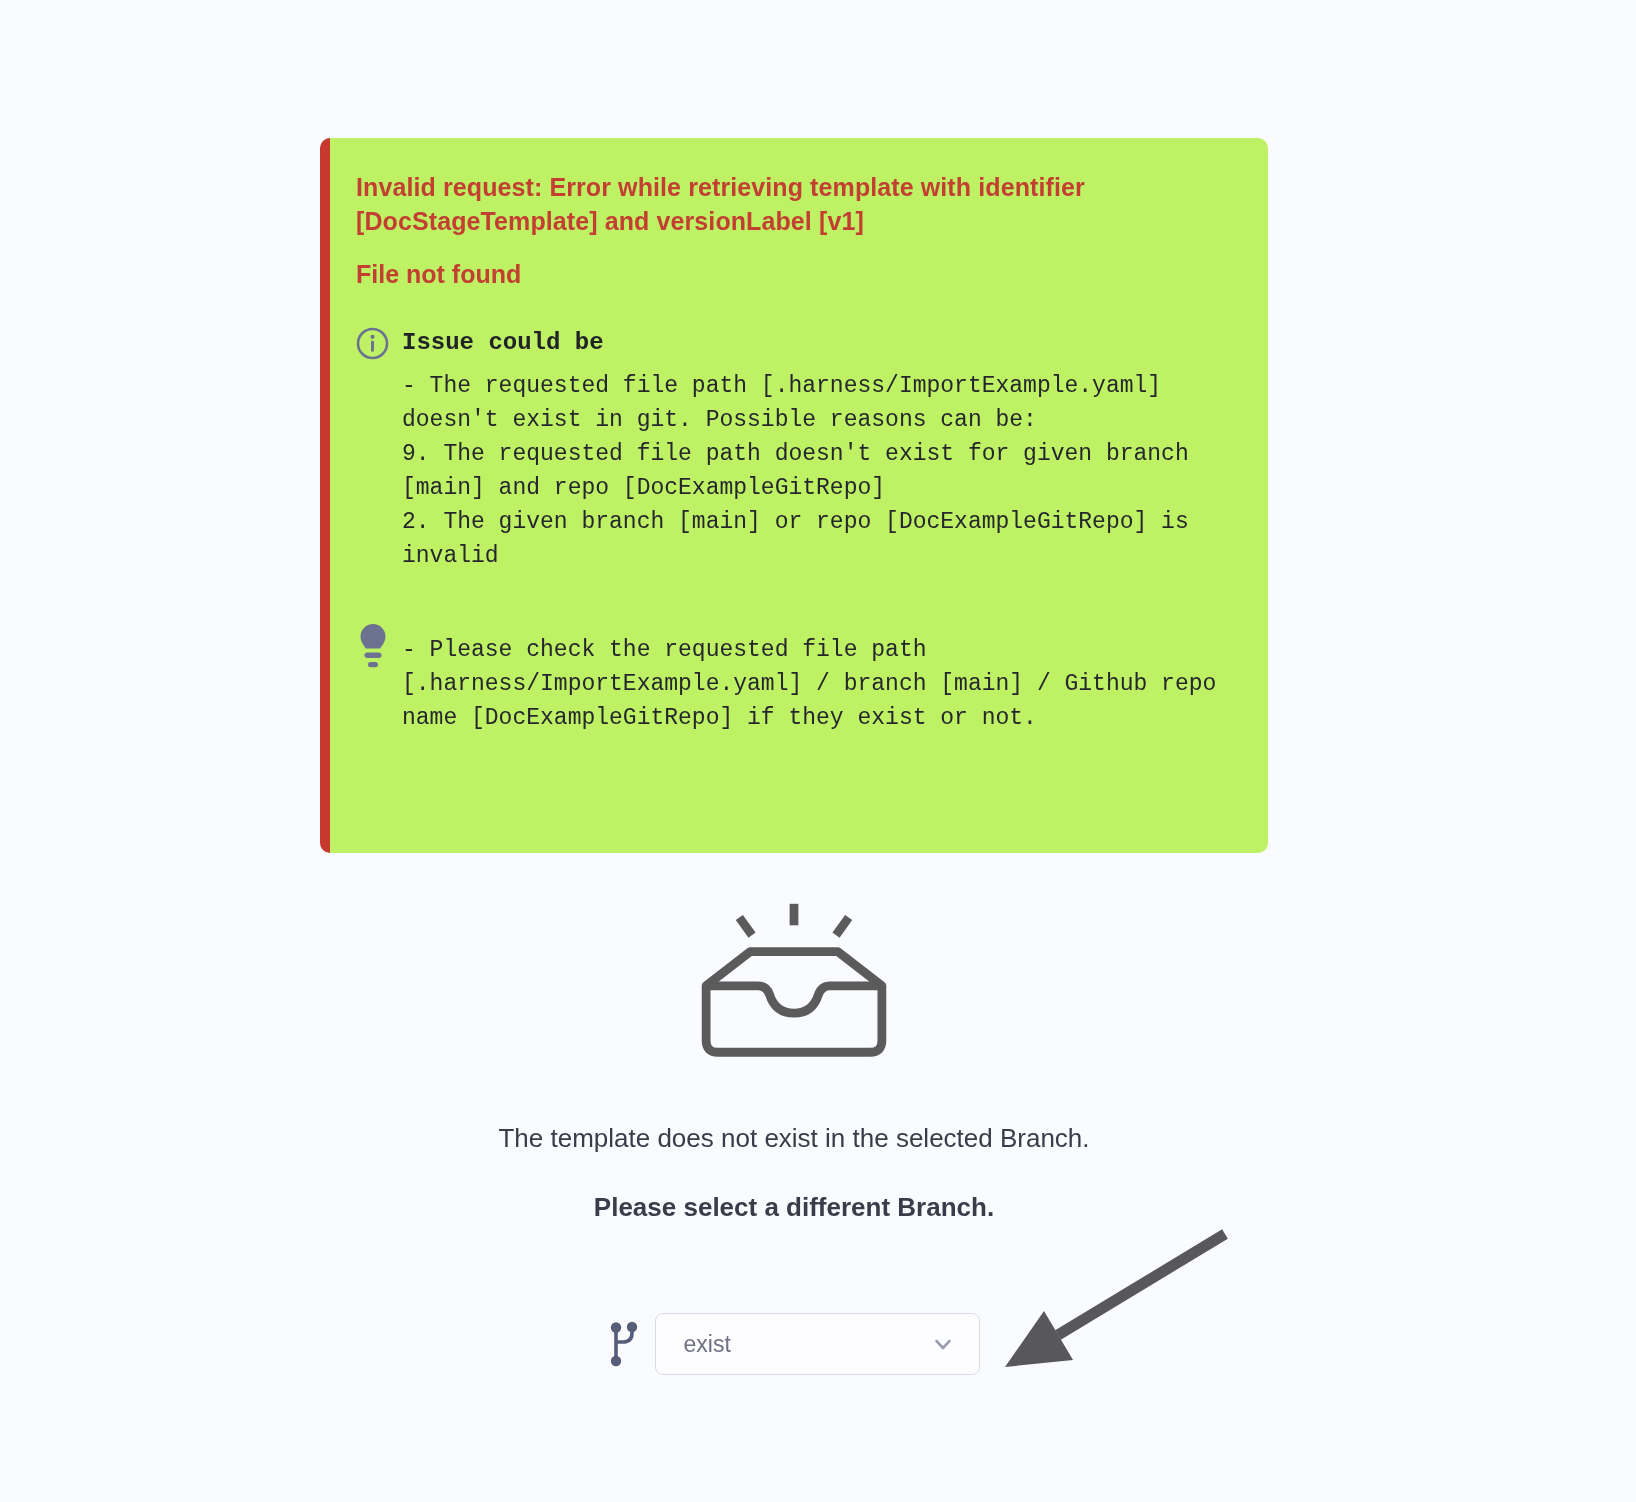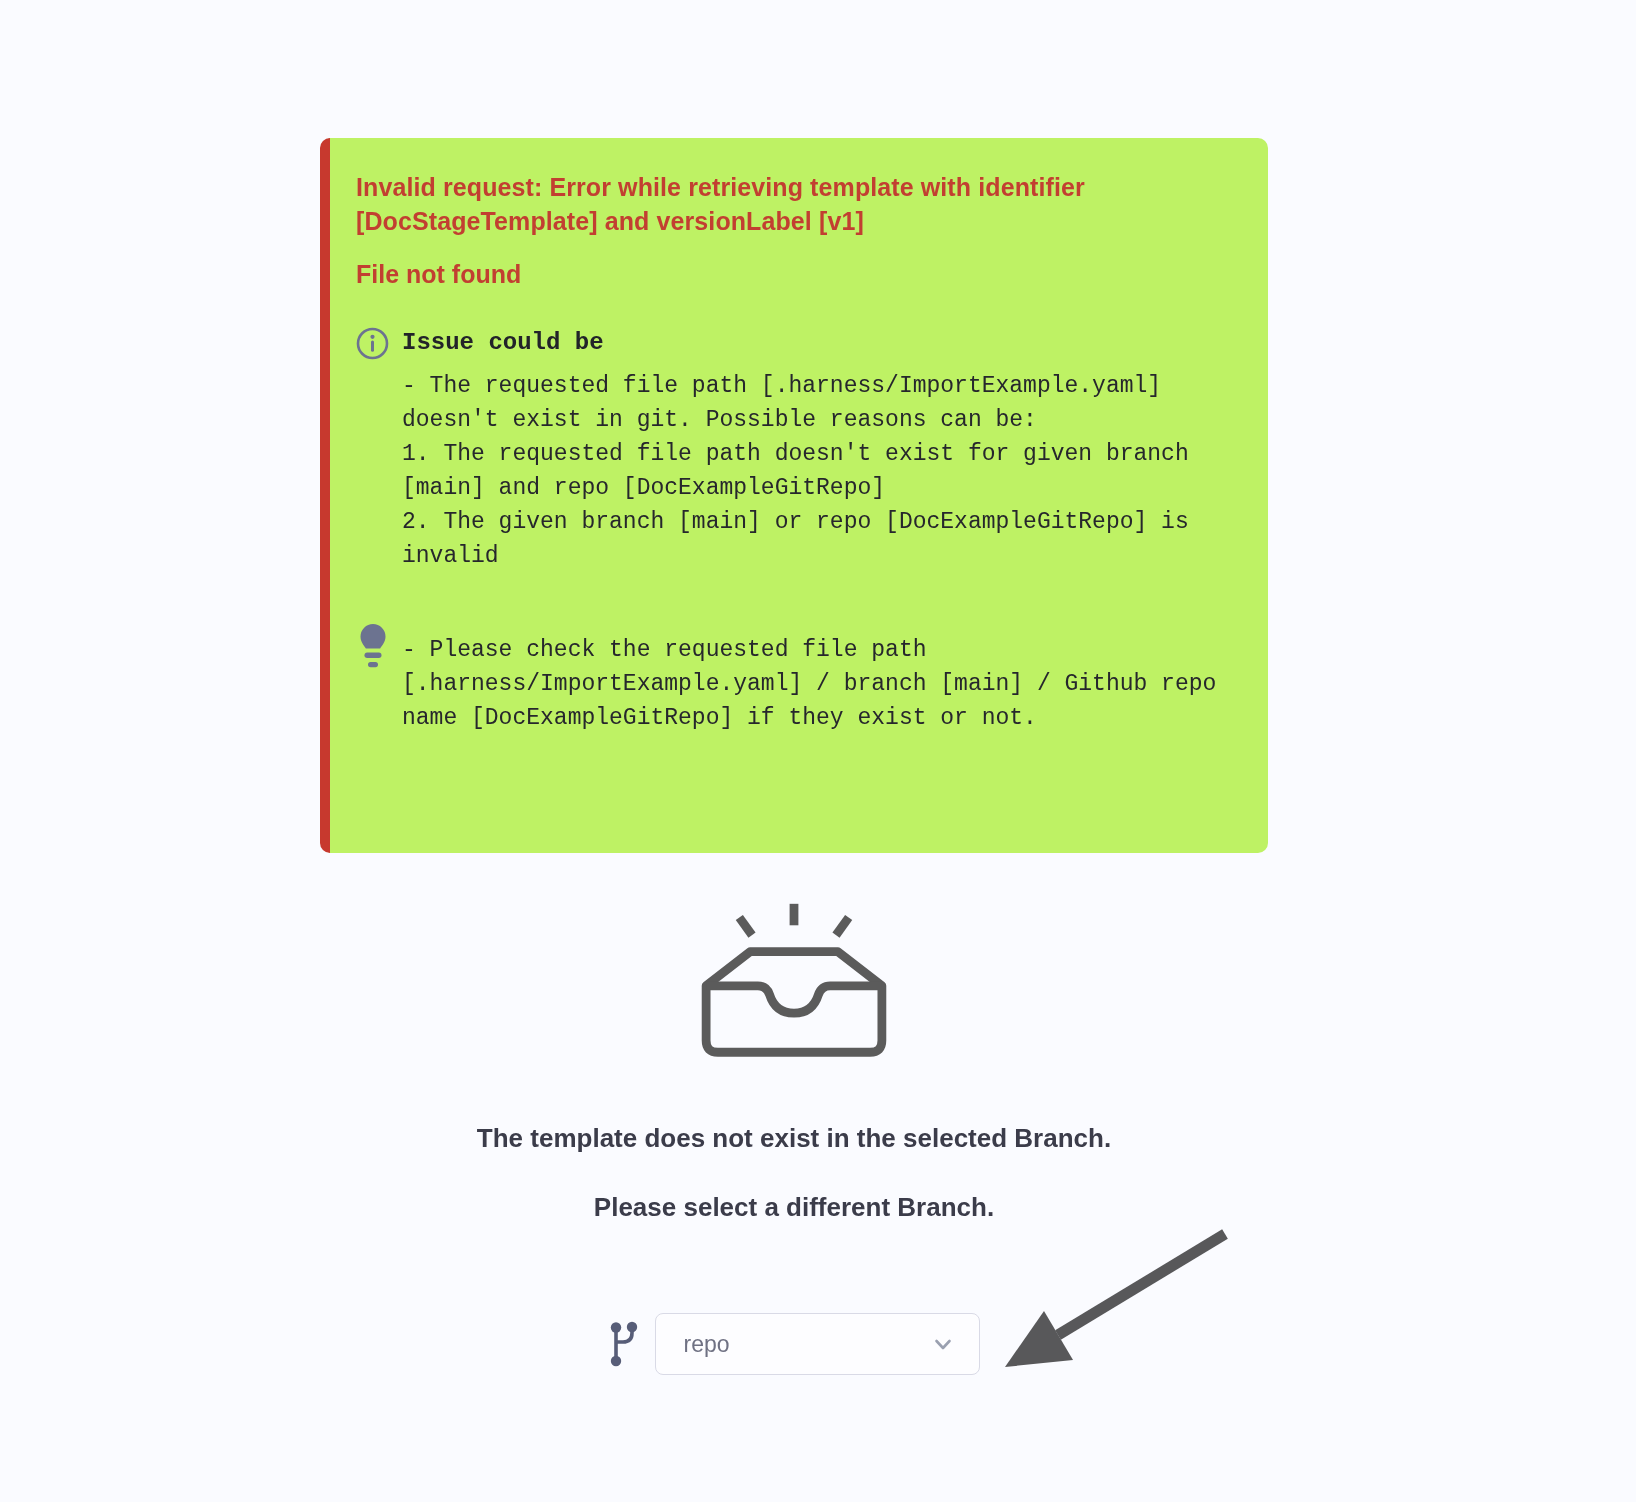--- a/index.html
+++ b/index.html
@@ -65,21 +65,21 @@
     left: 320px;
     top: 896px;
     width: 948px;
     text-align: center;
   }
   .inbox-wrap { display: flex; justify-content: center; }
   .empty-message {
     margin-top: 58px;
     color: #3b3c4a;
     font-size: 26px;
-    font-weight: 700;
+    font-weight: 400;
     line-height: 36px;
   }
   .empty-submessage {
     margin-top: 33px;
     color: #3b3c4a;
     font-size: 26px;
     font-weight: 700;
     line-height: 36px;
   }
   .branch-row {
@@ -129,21 +129,21 @@
       <span class="hint-icon">
         <svg width="33" height="33" viewBox="0 0 33 33" fill="none">
           <circle cx="16.5" cy="16.5" r="14.5" stroke="#6c7390" stroke-width="2.6"></circle>
           <circle cx="16.5" cy="9.8" r="2.1" fill="#6c7390"></circle>
           <rect x="15" y="13.6" width="3" height="11.2" rx="1.5" fill="#6c7390"></rect>
         </svg>
       </span>
       <div class="hint-content">
         <div class="hint-heading">Issue could be</div>
         <div class="hint-body">- The requested file path [.harness/ImportExample.yaml] doesn't exist in git. Possible reasons can be:
-1. The requested file path doesn't exist for given branch [main] and repo [DocExampleGitRepo]
+9. The requested file path doesn't exist for given branch [main] and repo [DocExampleGitRepo]
 2. The given branch [main] or repo [DocExampleGitRepo] is invalid</div>
       </div>
     </div>
 
     <div class="hint-section suggestions">
       <span class="hint-icon">
         <svg width="30" height="46" viewBox="0 0 30 46" fill="none">
           <path d="M15 1 a12.5 12.5 0 0 1 12.5 12.5 c0 5.5 -3.2 8.6 -5.4 12 h-14.2 c-2.2 -3.4 -5.4 -6.5 -5.4 -12 A12.5 12.5 0 0 1 15 1 z" fill="#6c7390"></path>
           <rect x="6.5" y="29.5" width="17" height="5.4" rx="2.7" fill="#6c7390"></rect>
           <rect x="10" y="39" width="10" height="5.2" rx="2.6" fill="#6c7390"></rect>
@@ -174,21 +174,21 @@
       <span style="display:flex;">
         <svg width="29" height="48" viewBox="0 0 29 48" fill="none">
           <circle cx="7" cy="7.5" r="5.2" fill="#575d78"></circle>
           <circle cx="23" cy="7" r="5.2" fill="#575d78"></circle>
           <circle cx="7" cy="41" r="5.2" fill="#575d78"></circle>
           <path d="M7 11 V37" stroke="#575d78" stroke-width="3.6"></path>
           <path d="M23 11 V13 Q23 22 14 22 L7 22" stroke="#575d78" stroke-width="3.6" fill="none"></path>
         </svg>
       </span>
       <div class="branch-select">
-        <span class="branch-select-value">repo</span>
+        <span class="branch-select-value">exist</span>
         <span style="display:flex;">
           <svg width="28" height="28" viewBox="0 0 28 28" fill="none">
             <path d="M7.5 11 L14 18 L20.5 11" stroke="#9aa0b0" stroke-width="2.6" stroke-linecap="round" stroke-linejoin="round"></path>
           </svg>
         </span>
       </div>
     </div>
   </div>
 
   <svg class="pointer-arrow" viewBox="0 0 255 165" fill="none">

